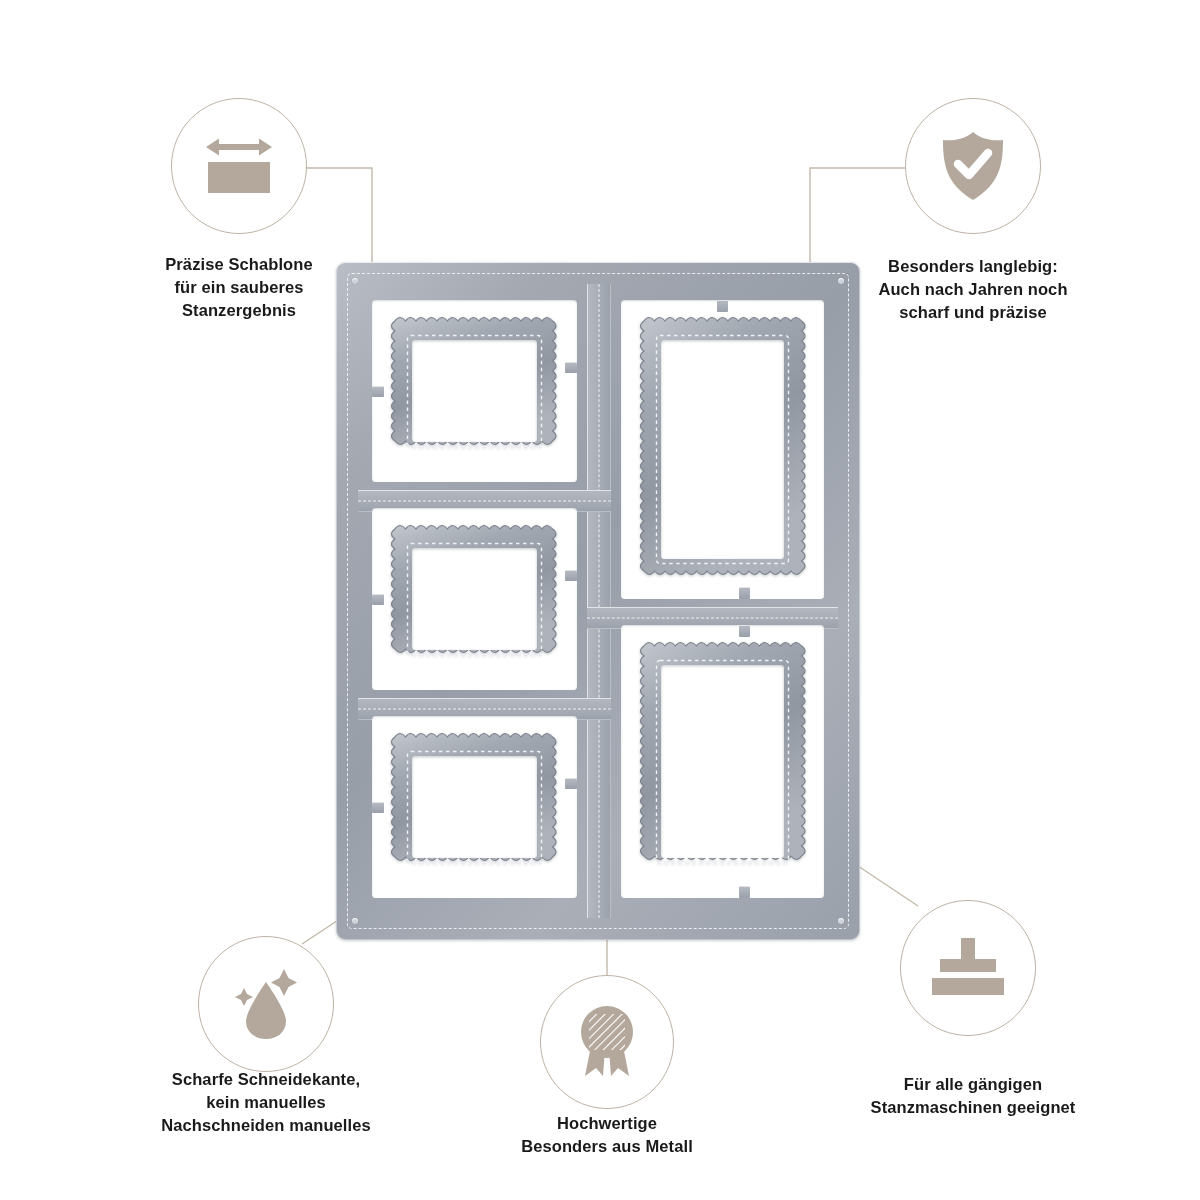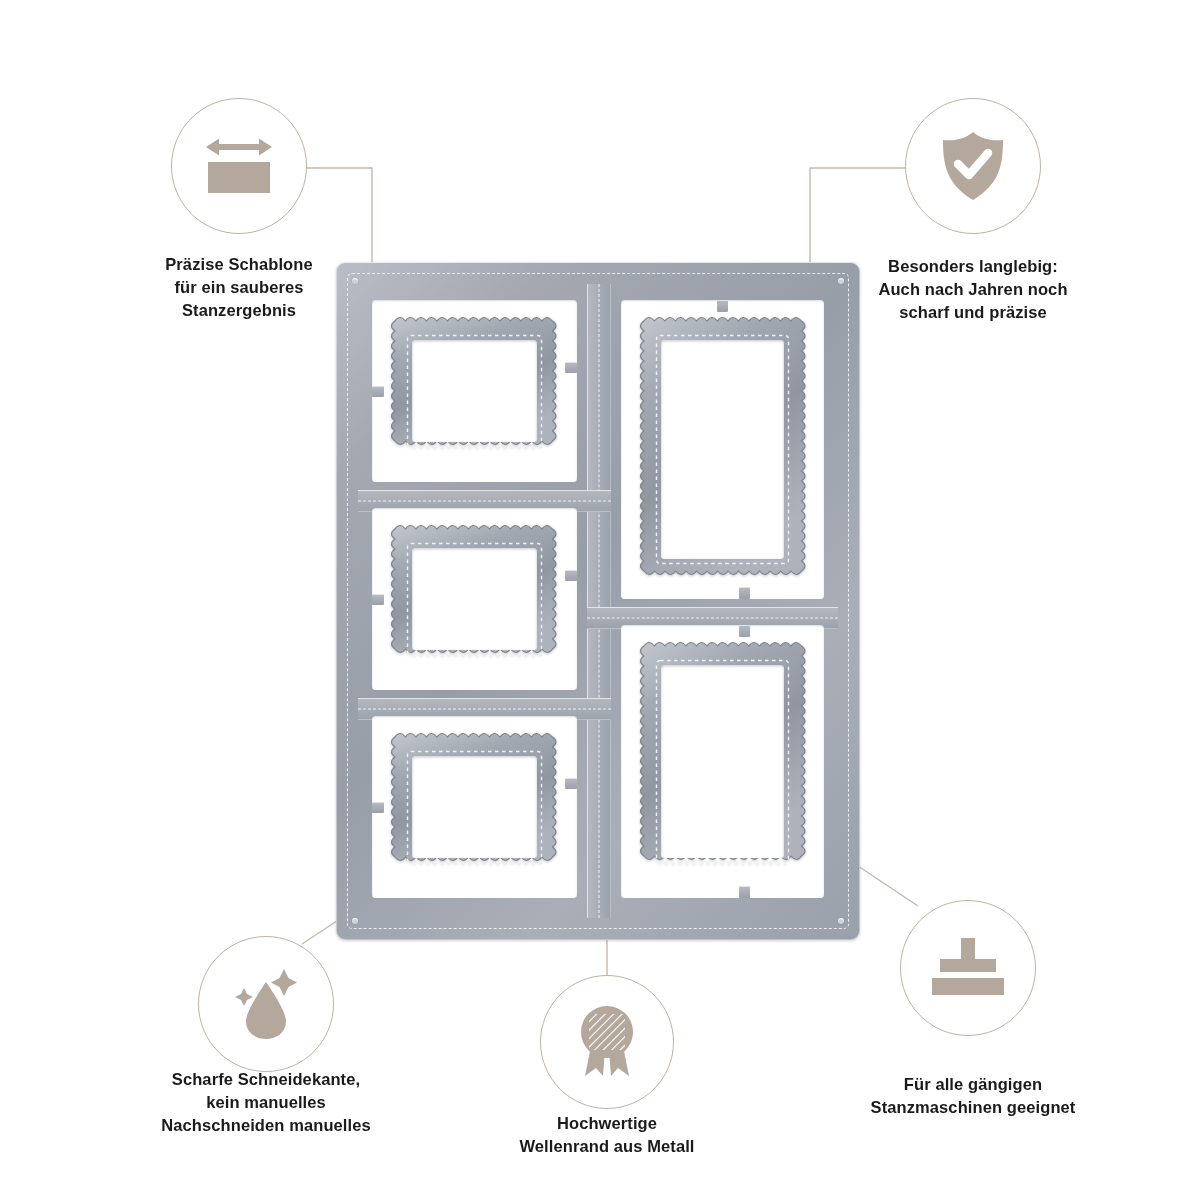--- a/index.html
+++ b/index.html
@@ -196,21 +196,21 @@
         <path d="M51 42 L57 72 L46 64 L39 72 L37 45 Z" fill="#b3a89b"></path>
 
         <circle cx="35" cy="28" r="26" fill="#b3a89b"></circle>
 
         <g clip-path="url(#medalclip)">
           <rect x="17" y="10" width="36" height="36" fill="url(#hatch)"></rect>
         </g>
       </svg>
     </div>
     <div class="fcaption" style="left:487px; top:1112px; width:240px;">Hochwertige
-Wellenrand aus Metall</div>
+Besonders aus Metall</div>
   </div>
 
   <div class="feature">
     <div class="fcircle" style="left:900px; top:900px; width:136px; height:136px;">
         <svg class="ficon" width="74" height="60" viewBox="0 0 74 60" aria-hidden="true">
 
           <rect x="30" y="0" width="14" height="22" fill="#b3a89b"></rect>
 
           <rect x="9" y="21" width="56" height="13" fill="#b3a89b"></rect>
 

